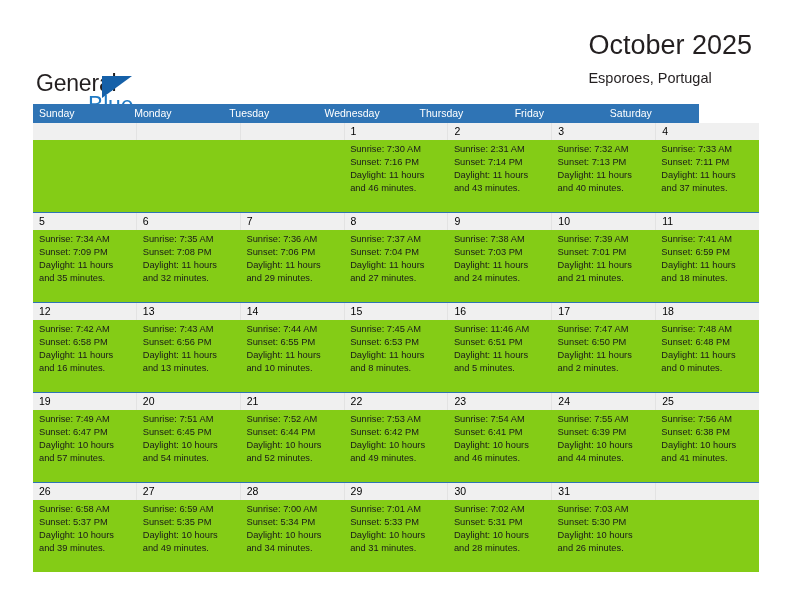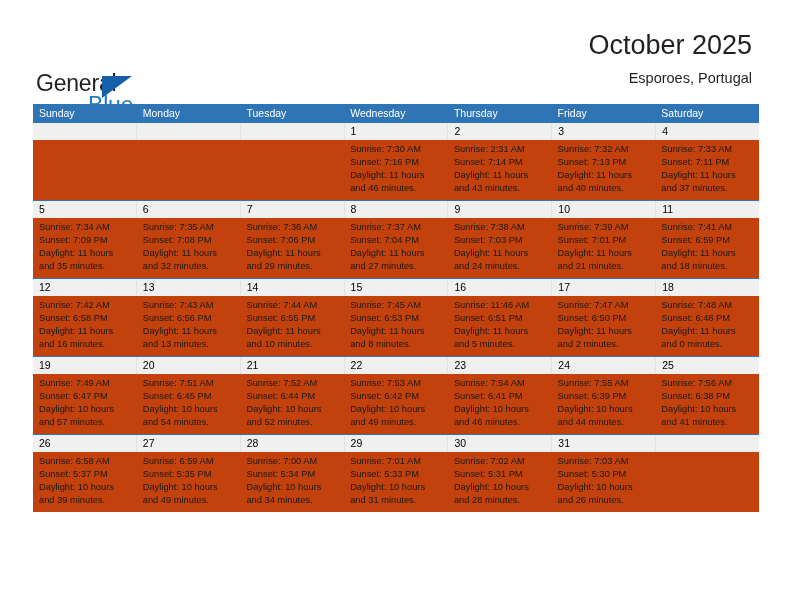--- a/index.html
+++ b/index.html
@@ -65,21 +65,21 @@
     width: 0;
     height: 0;
     border-left: 30px solid #1560a8;
     border-bottom: 22px solid transparent;
   }
 
   .title-block {
     position: absolute;
     right: 40px;
     top: 28px;
-    text-align: right;
+    text-align: left;
   }
   .cal-title {
     font-size: 27px;
     color: #231f20;
     line-height: 34px;
     font-weight: normal;
     margin: 0;
     font-family: "Liberation Sans", sans-serif;
   }
   .cal-subtitle {
@@ -93,21 +93,21 @@
   
   .calendar {
     position: absolute;
     left: 33px;
     top: 104px;
     width: 726px;
   }
 
   .weekday-row {
     display: flex;
-    width: 726px;
+    width: 666px;
     height: 19px;
     background: #2f74b5;
   }
   .weekday-cell {
     flex: 1 1 0;
     color: #ffffff;
     font-size: 10.5px;
     line-height: 19px;
     padding-left: 6px;
     font-family: "Liberation Sans", sans-serif;
@@ -136,22 +136,22 @@
     padding-left: 6px;
     color: #000000;
     border-left: 1px solid #e3e3e3;
     font-family: "Liberation Sans", sans-serif;
   }
   .daynum-cell:first-child { border-left: none; }
 
   .detail-band {
     display: flex;
     width: 726px;
-    height: 60px;
-    background: #c2410c;
+    height: 72px;
+    background: #84cc16;
   }
   .detail-cell {
     flex: 1 1 0;
     padding: 3px 5px 0 6px;
     font-size: 9.3px;
     line-height: 13.1px;
     color: #1a1a1a;
     font-family: "Liberation Sans", sans-serif;
   }
   .detail-cell .line {

